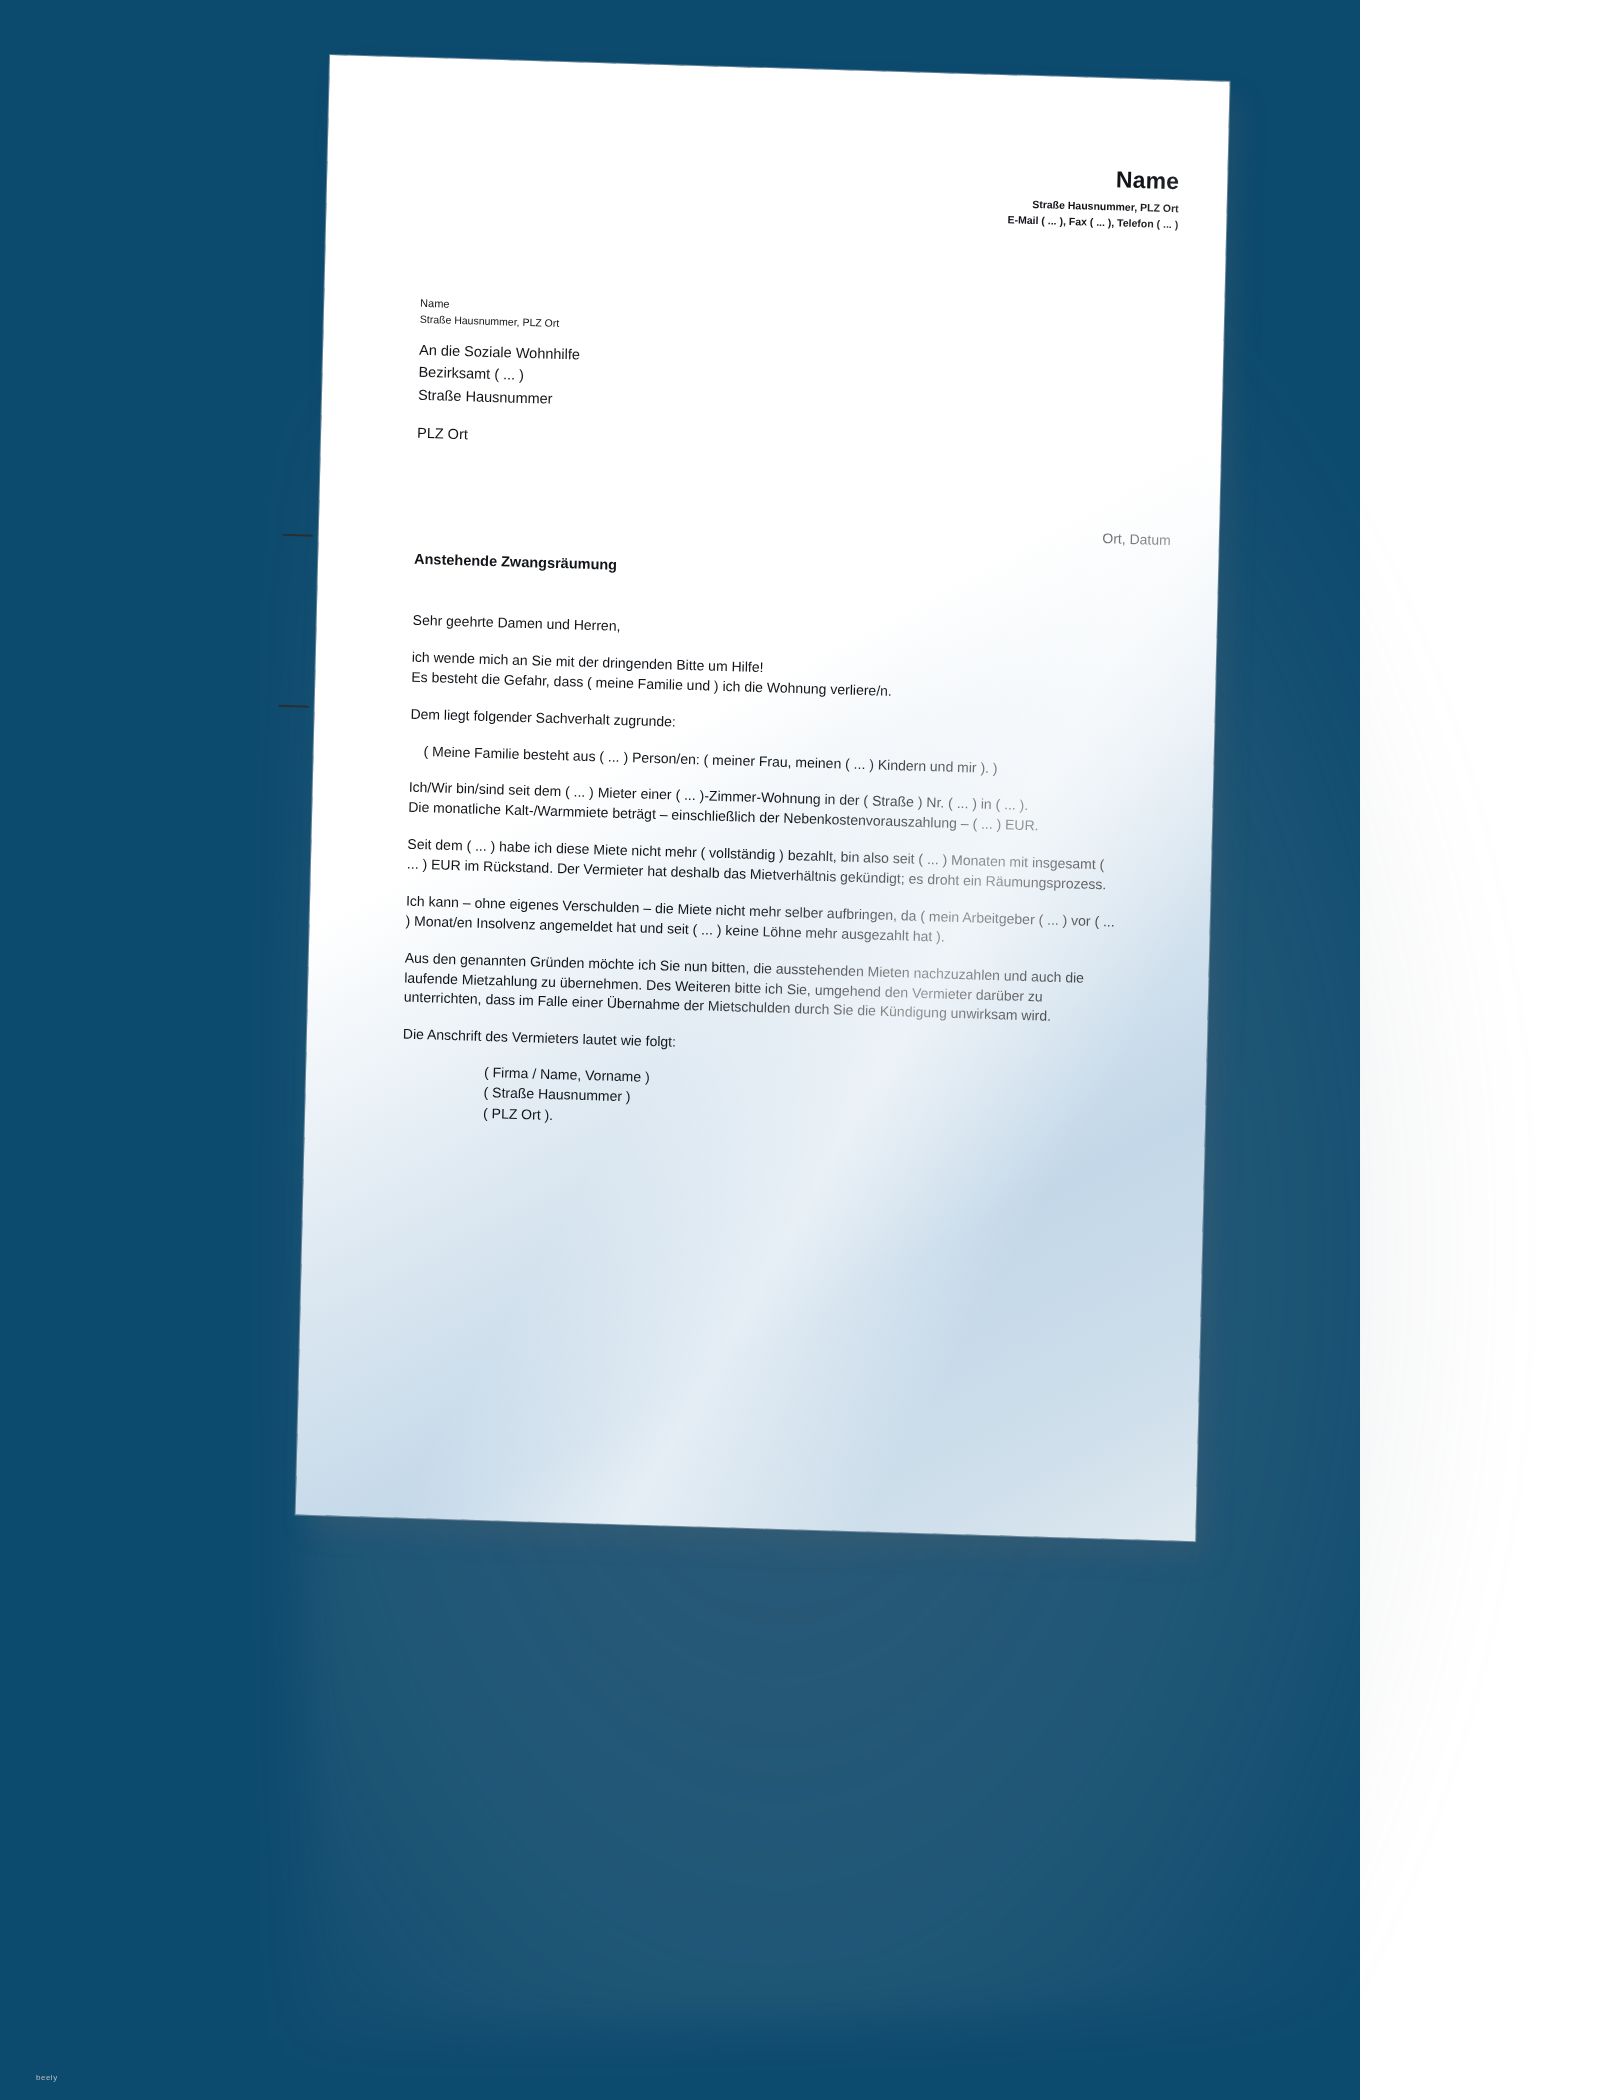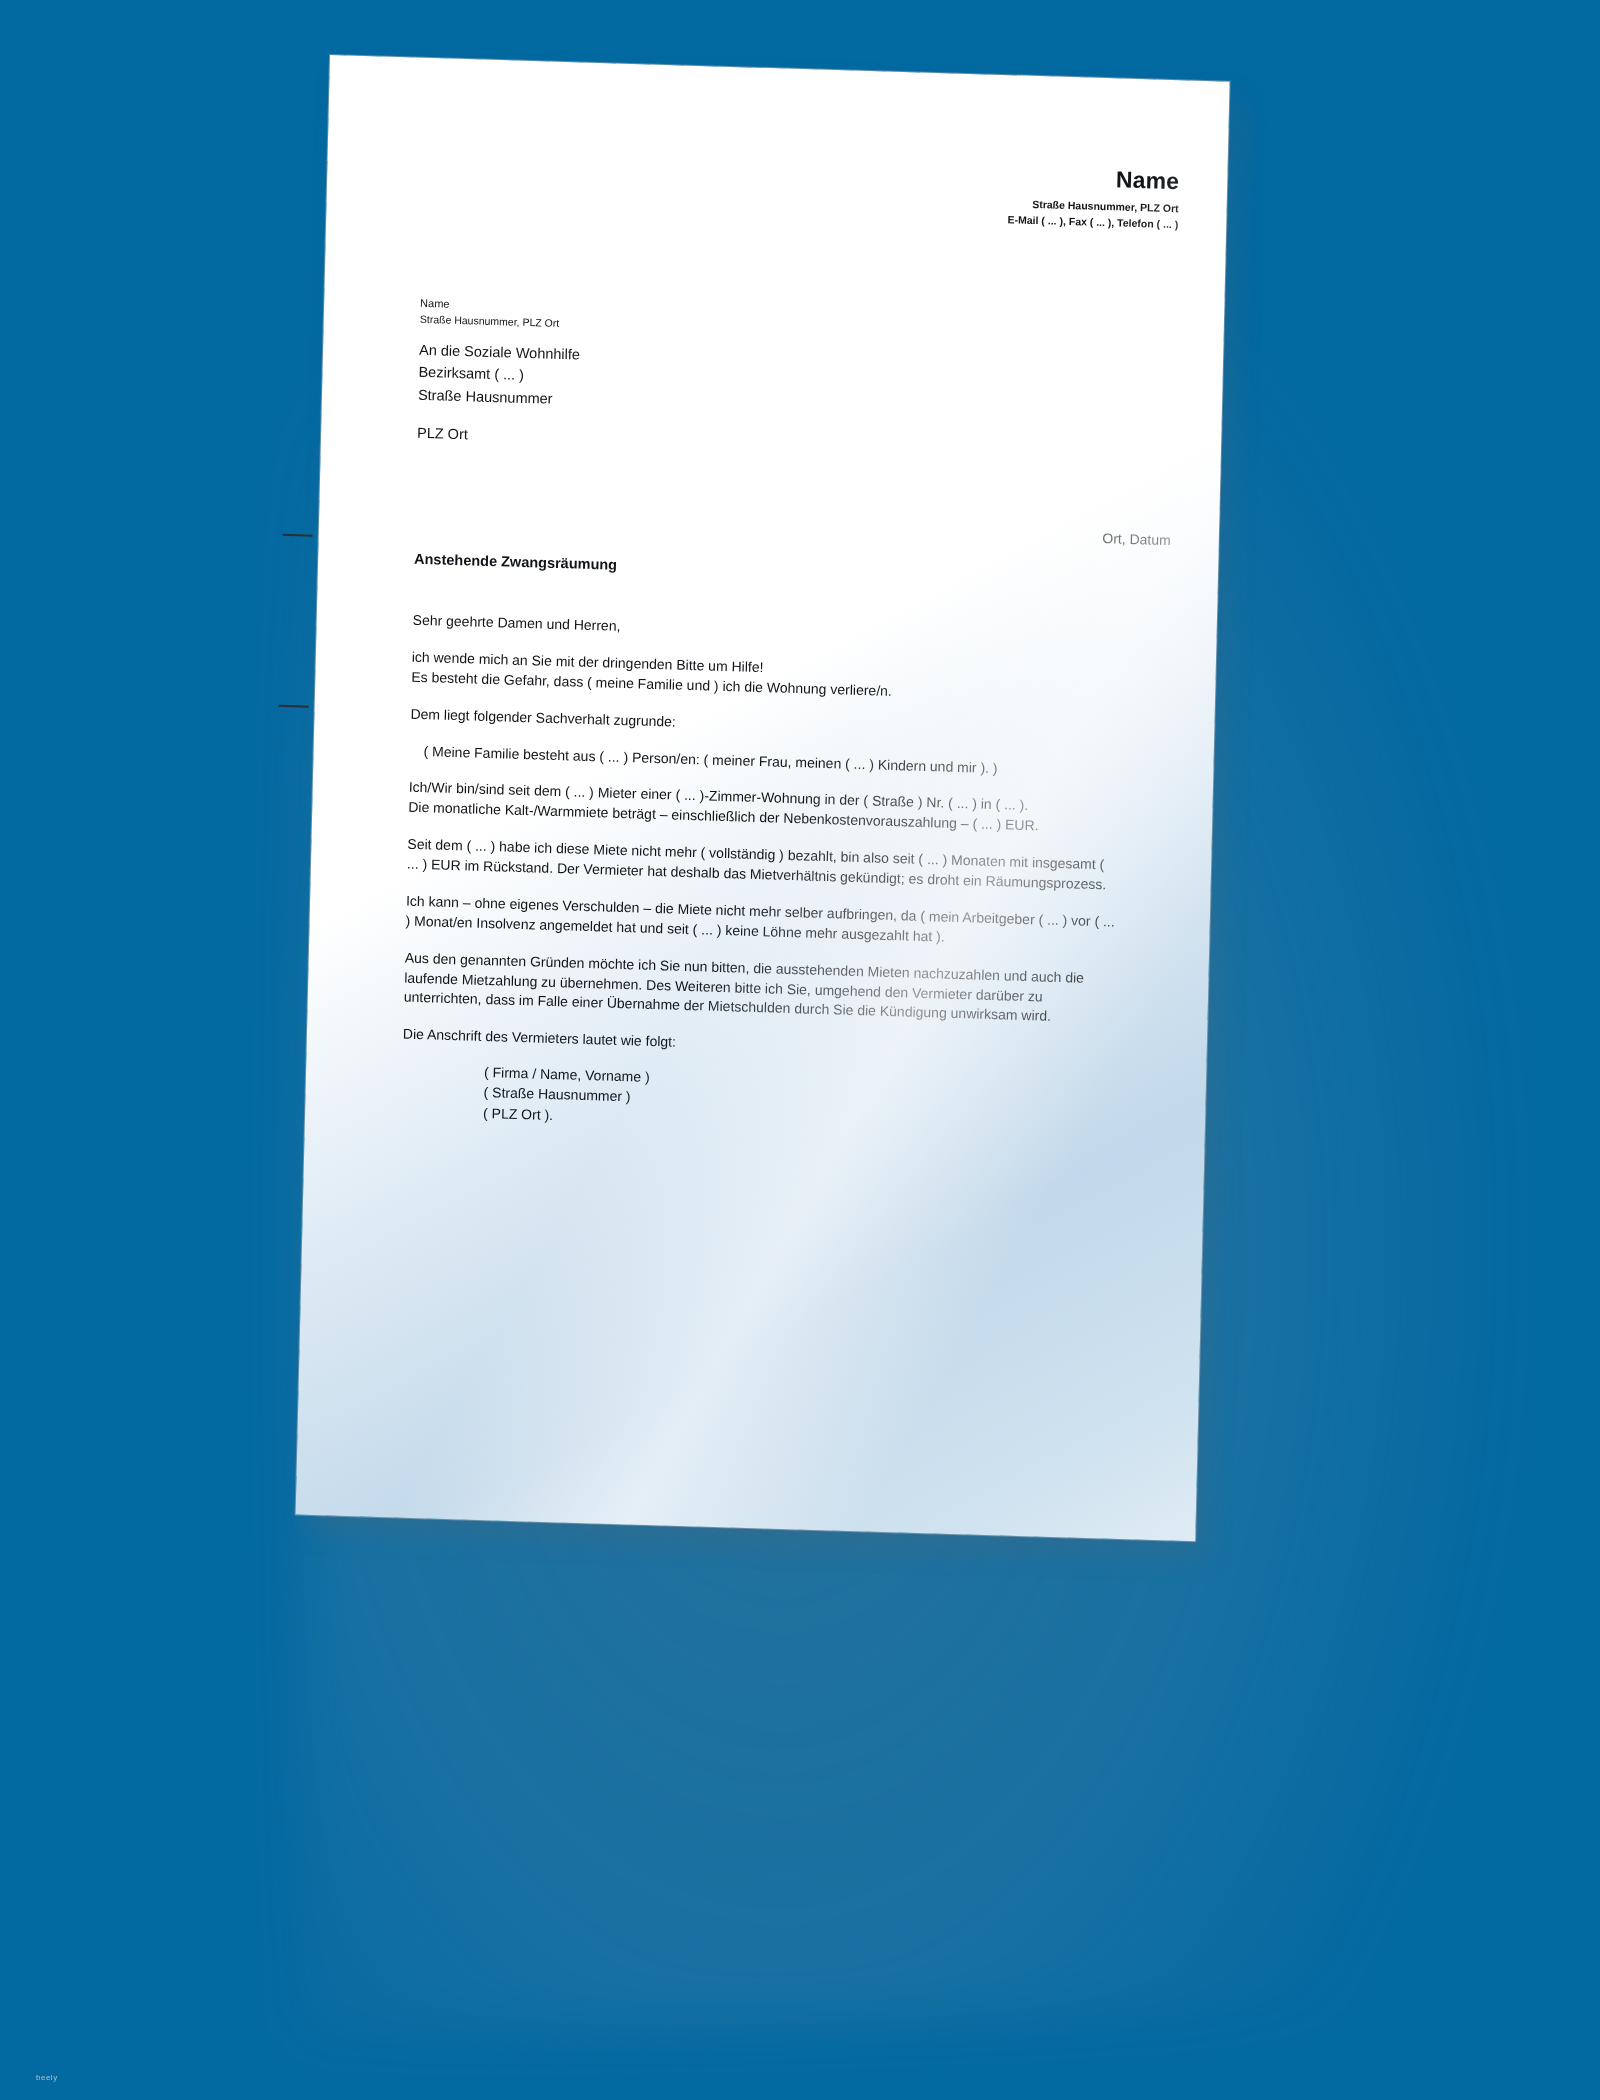--- a/index.html
+++ b/index.html
@@ -7,23 +7,23 @@
     padding: 0;
     background: #ffffff;
     width: 1600px;
     height: 2100px;
     overflow: hidden;
     font-family: "Liberation Sans", sans-serif;
   }
 
   #scene {
     position: relative;
-    width: 1600px;
+    width: 1360px;
     height: 2100px;
-    background: #0369a1;
+    background: #0c4a6e;
   }
 
   
   #paper-shadow {
     position: absolute;
     left: 300px;
     top: 120px;
     width: 1210px;
     height: 1900px;
     background: radial-gradient(ellipse at 40% 60%, rgba(120,130,140,0.30) 0%, rgba(150,160,170,0.14) 45%, rgba(255,255,255,0) 72%);

